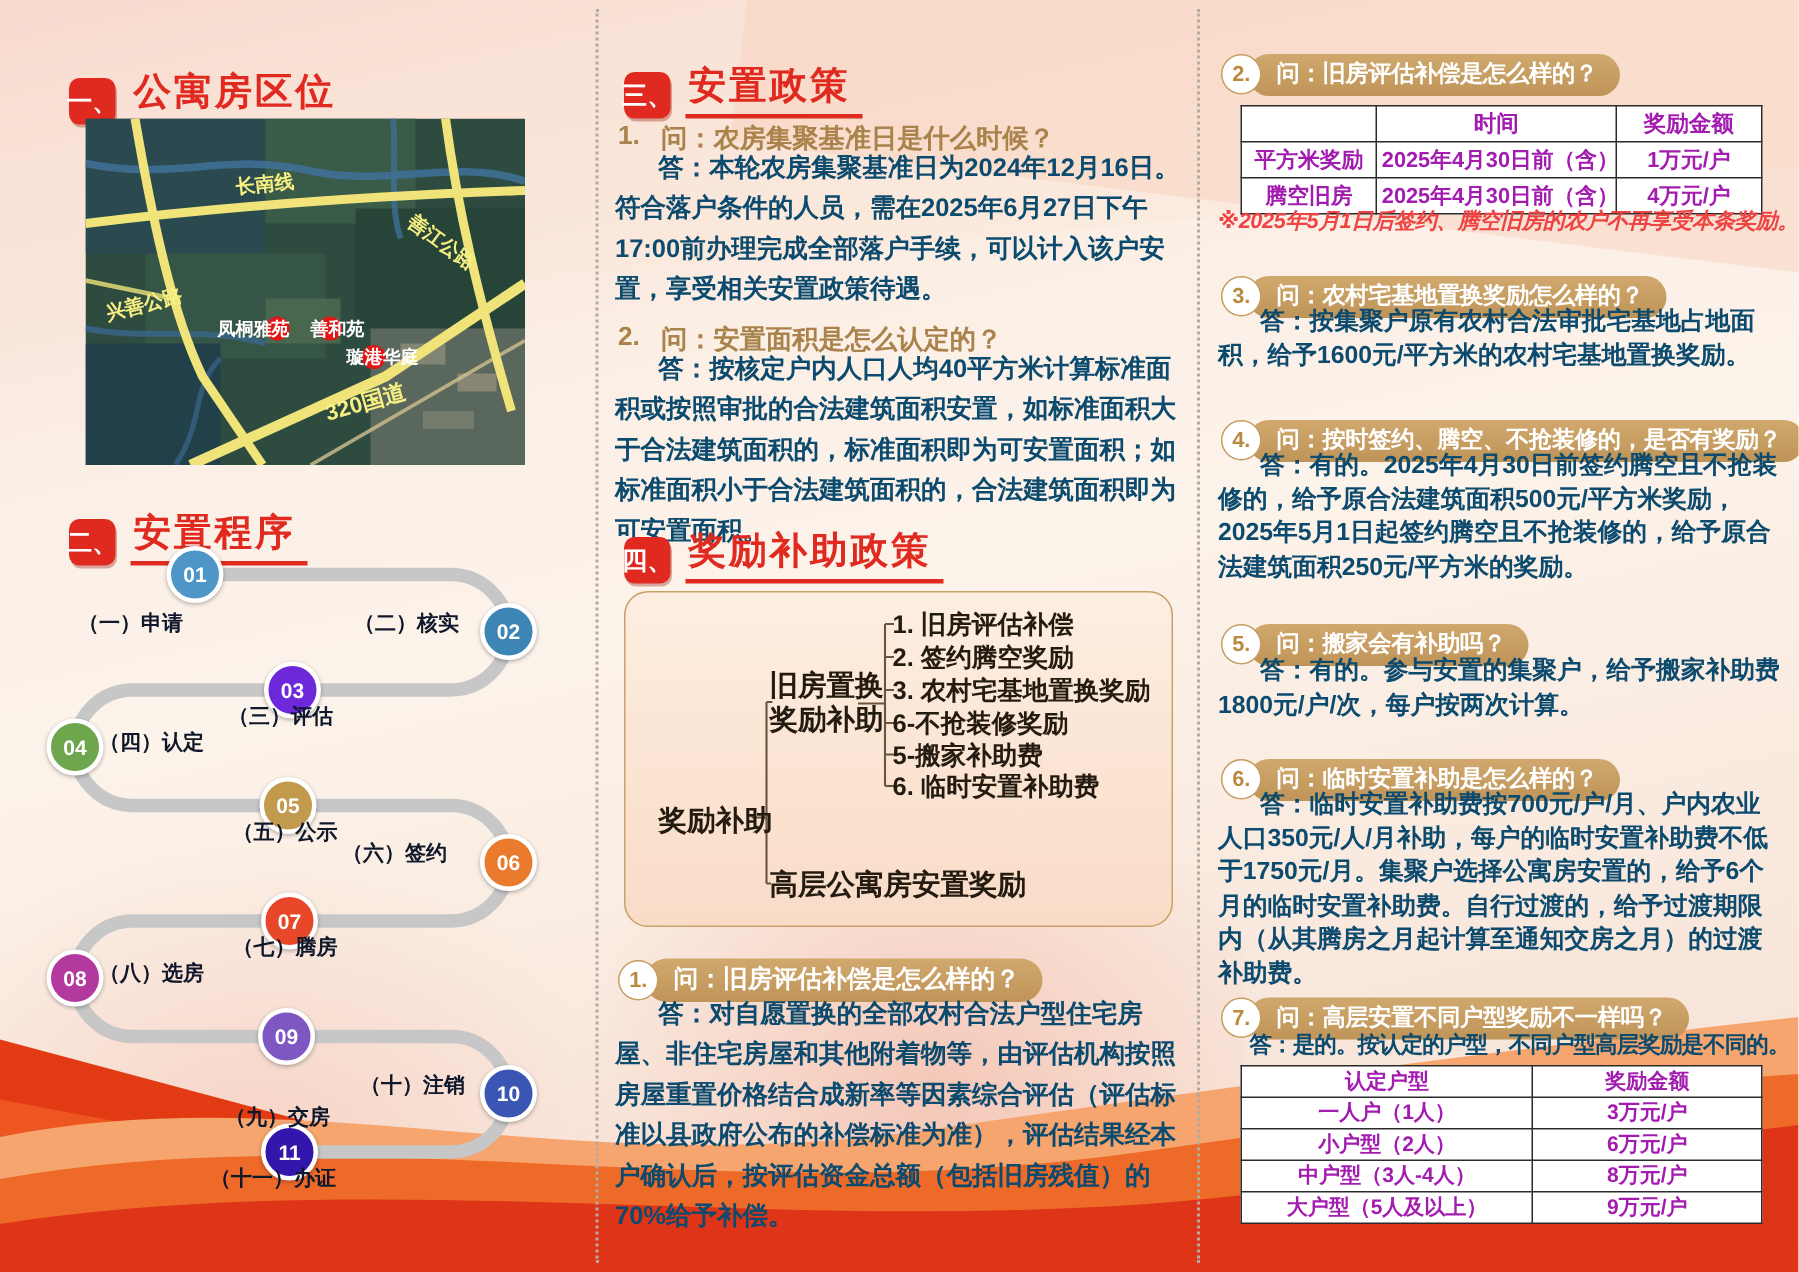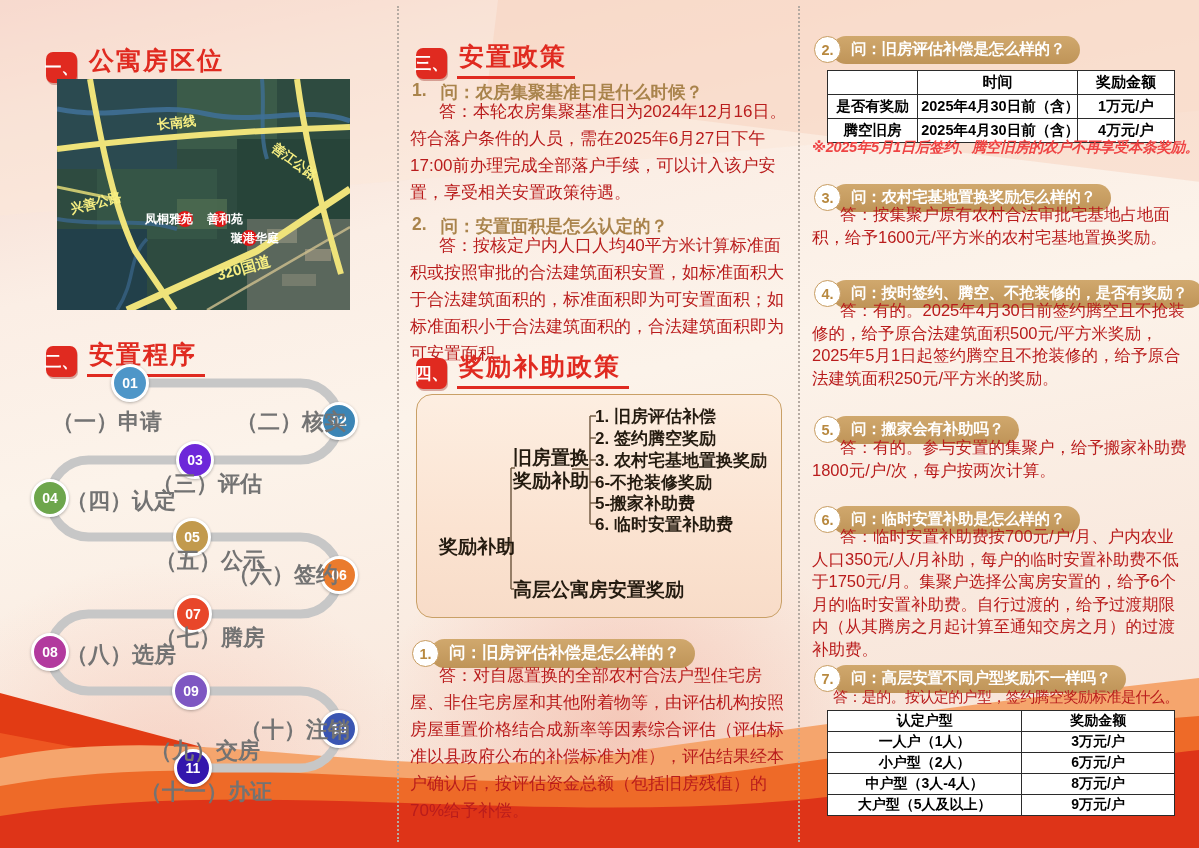--- a/index.html
+++ b/index.html
@@ -34,52 +34,52 @@
   
   #map{position:absolute;left:17px;top:79px;width:293px;height:231px;}
   #map svg{display:block;}
 
   
   #flow{position:absolute;left:0;top:365px;width:345px;height:460px;}
   #flow svg{position:absolute;left:0;top:0;}
   .step-circle{position:absolute;width:32px;height:32px;border-radius:50%;border:3px solid #fff;
     box-shadow:0 1px 3px rgba(0,0,0,.3);color:#fff;font-weight:800;font-size:14px;
     display:flex;align-items:center;justify-content:center;transform:translate(-50%,-50%);}
-  .step-label{position:absolute;font-size:22px;color:#737373;font-weight:600;white-space:nowrap;}
+  .step-label{position:absolute;font-size:14px;color:#0f172a;font-weight:600;white-space:nowrap;}
 
   
   .plain-q{position:absolute;left:2px;color:#a9834b;font-size:17.5px;font-weight:700;display:flex;gap:14px;white-space:nowrap;}
 
   
   .qa-head{position:absolute;left:2px;display:flex;align-items:center;height:27px;}
   .q-circle{width:27px;height:27px;border-radius:50%;background:#fff;border:1.5px solid #c79c60;
     color:#b8893f;font-weight:800;font-size:14.5px;display:flex;align-items:center;justify-content:center;z-index:2;box-sizing:border-box;}
   .q-pill{margin-left:-9px;background:linear-gradient(180deg,#d0a86d,#bf9458);color:#fff;font-weight:700;
     font-size:16.5px;padding:3px 15px 4px 19px;border-radius:15px;white-space:nowrap;}
   #col3 .q-pill{font-size:15.5px;letter-spacing:-0.2px;}
 
   
-  .ans{position:absolute;left:0;right:0;margin:0;font-size:17px;line-height:27px;color:#b91c1c;
-    font-weight:400;text-indent:1.7em;}
+  .ans{position:absolute;left:0;right:0;margin:0;font-size:17px;line-height:27px;color:#0c4a6e;
+    font-weight:700;text-indent:1.7em;}
   #col3 .ans{font-size:16.5px;line-height:22.5px;}
   .ans-tight{font-size:15px !important;letter-spacing:-0.6px;text-indent:1.4em;white-space:nowrap;}
 
   
   #tree{position:absolute;left:6px;top:394px;width:366px;height:224px;border:1.5px solid #c9a066;
     border-radius:16px;background:linear-gradient(180deg,#fdeee1 0%,#fbe3d1 60%,#f8dcc8 100%);box-sizing:border-box;}
   #tree .t-node{position:absolute;color:#241b10;font-weight:700;white-space:nowrap;}
   #tree .t-root{left:22px;top:139px;font-size:19px;}
   #tree .t-branch1{left:96px;top:51px;font-size:19px;line-height:23px;}
   #tree .t-branch2{left:96px;top:182px;font-size:19px;}
   #tree .t-item{left:178px;font-size:17px;height:22px;}
   #tree svg{position:absolute;left:0;top:0;}
 
   
   .tbl{position:absolute;border-collapse:collapse;background:#fff;table-layout:fixed;}
-  .tbl td{border:1.6px solid #2b2b2b;text-align:center;font-size:14.5px;padding:2px 3px;color:#000000;font-weight:600;
+  .tbl td{border:1.6px solid #2b2b2b;text-align:center;font-size:14.5px;padding:2px 3px;color:#a21caf;font-weight:600;
     overflow:hidden;white-space:nowrap;}
   .tbl .hd td{font-weight:800;font-size:15px;}
   .tbl .bold-first td:first-child{font-weight:800;}
   #tbl-q2{left:15px;top:70px;width:348px;}
   #tbl-q7{left:15px;top:710px;width:348px;}
   #tbl-q7 td{font-size:14px;padding:1px 3px;}
   .note{position:absolute;left:0;top:138px;font-size:14.5px;font-style:italic;font-weight:700;color:#ef4444;
     letter-spacing:-0.3px;white-space:nowrap;}
 </style>
 </head>
@@ -253,21 +253,21 @@
         <col style="width:46%">
         <col style="width:28%">
       </colgroup>
     <tbody>
         <tr class="hd">
       <td></td>
       <td>时间</td>
       <td>奖励金额</td>
     </tr>
     <tr class="bold-first">
-      <td>是否有奖励</td>
+      <td>平方米奖励</td>
       <td>2025年4月30日前（含）</td>
       <td>1万元/户</td>
     </tr>
     <tr class="bold-first">
       <td>腾空旧房</td>
       <td>2025年4月30日前（含）</td>
       <td>4万元/户</td>
     </tr>
   </tbody>
     </table>
@@ -294,21 +294,21 @@
   <div class="qa-head" style="top:506px;">
     <span class="q-circle">6.</span>
     <span class="q-pill">问：临时安置补助是怎么样的？</span>
   </div>
   <p class="ans" style="top:525px;">答：临时安置补助费按700元/户/月、户内农业人口350元/人/月补助，每户的临时安置补助费不低于1750元/月。集聚户选择公寓房安置的，给予6个月的临时安置补助费。自行过渡的，给予过渡期限内（从其腾房之月起计算至通知交房之月）的过渡补助费。</p>
 
   <div class="qa-head" style="top:665px;">
     <span class="q-circle">7.</span>
     <span class="q-pill">问：高层安置不同户型奖励不一样吗？</span>
   </div>
-  <p class="ans ans-tight" style="top:686px;">答：是的。按认定的户型，签约腾空奖励标准是什么。</p>
+  <p class="ans ans-tight" style="top:686px;">答：是的。按认定的户型，不同户型高层奖励是不同的。</p>
 
   <table class="tbl" id="tbl-q7">
     <colgroup>
         <col style="width:56%">
         <col style="width:44%">
       </colgroup>
     <tbody>
         <tr class="hd">
       <td>认定户型</td>
       <td>奖励金额</td>

